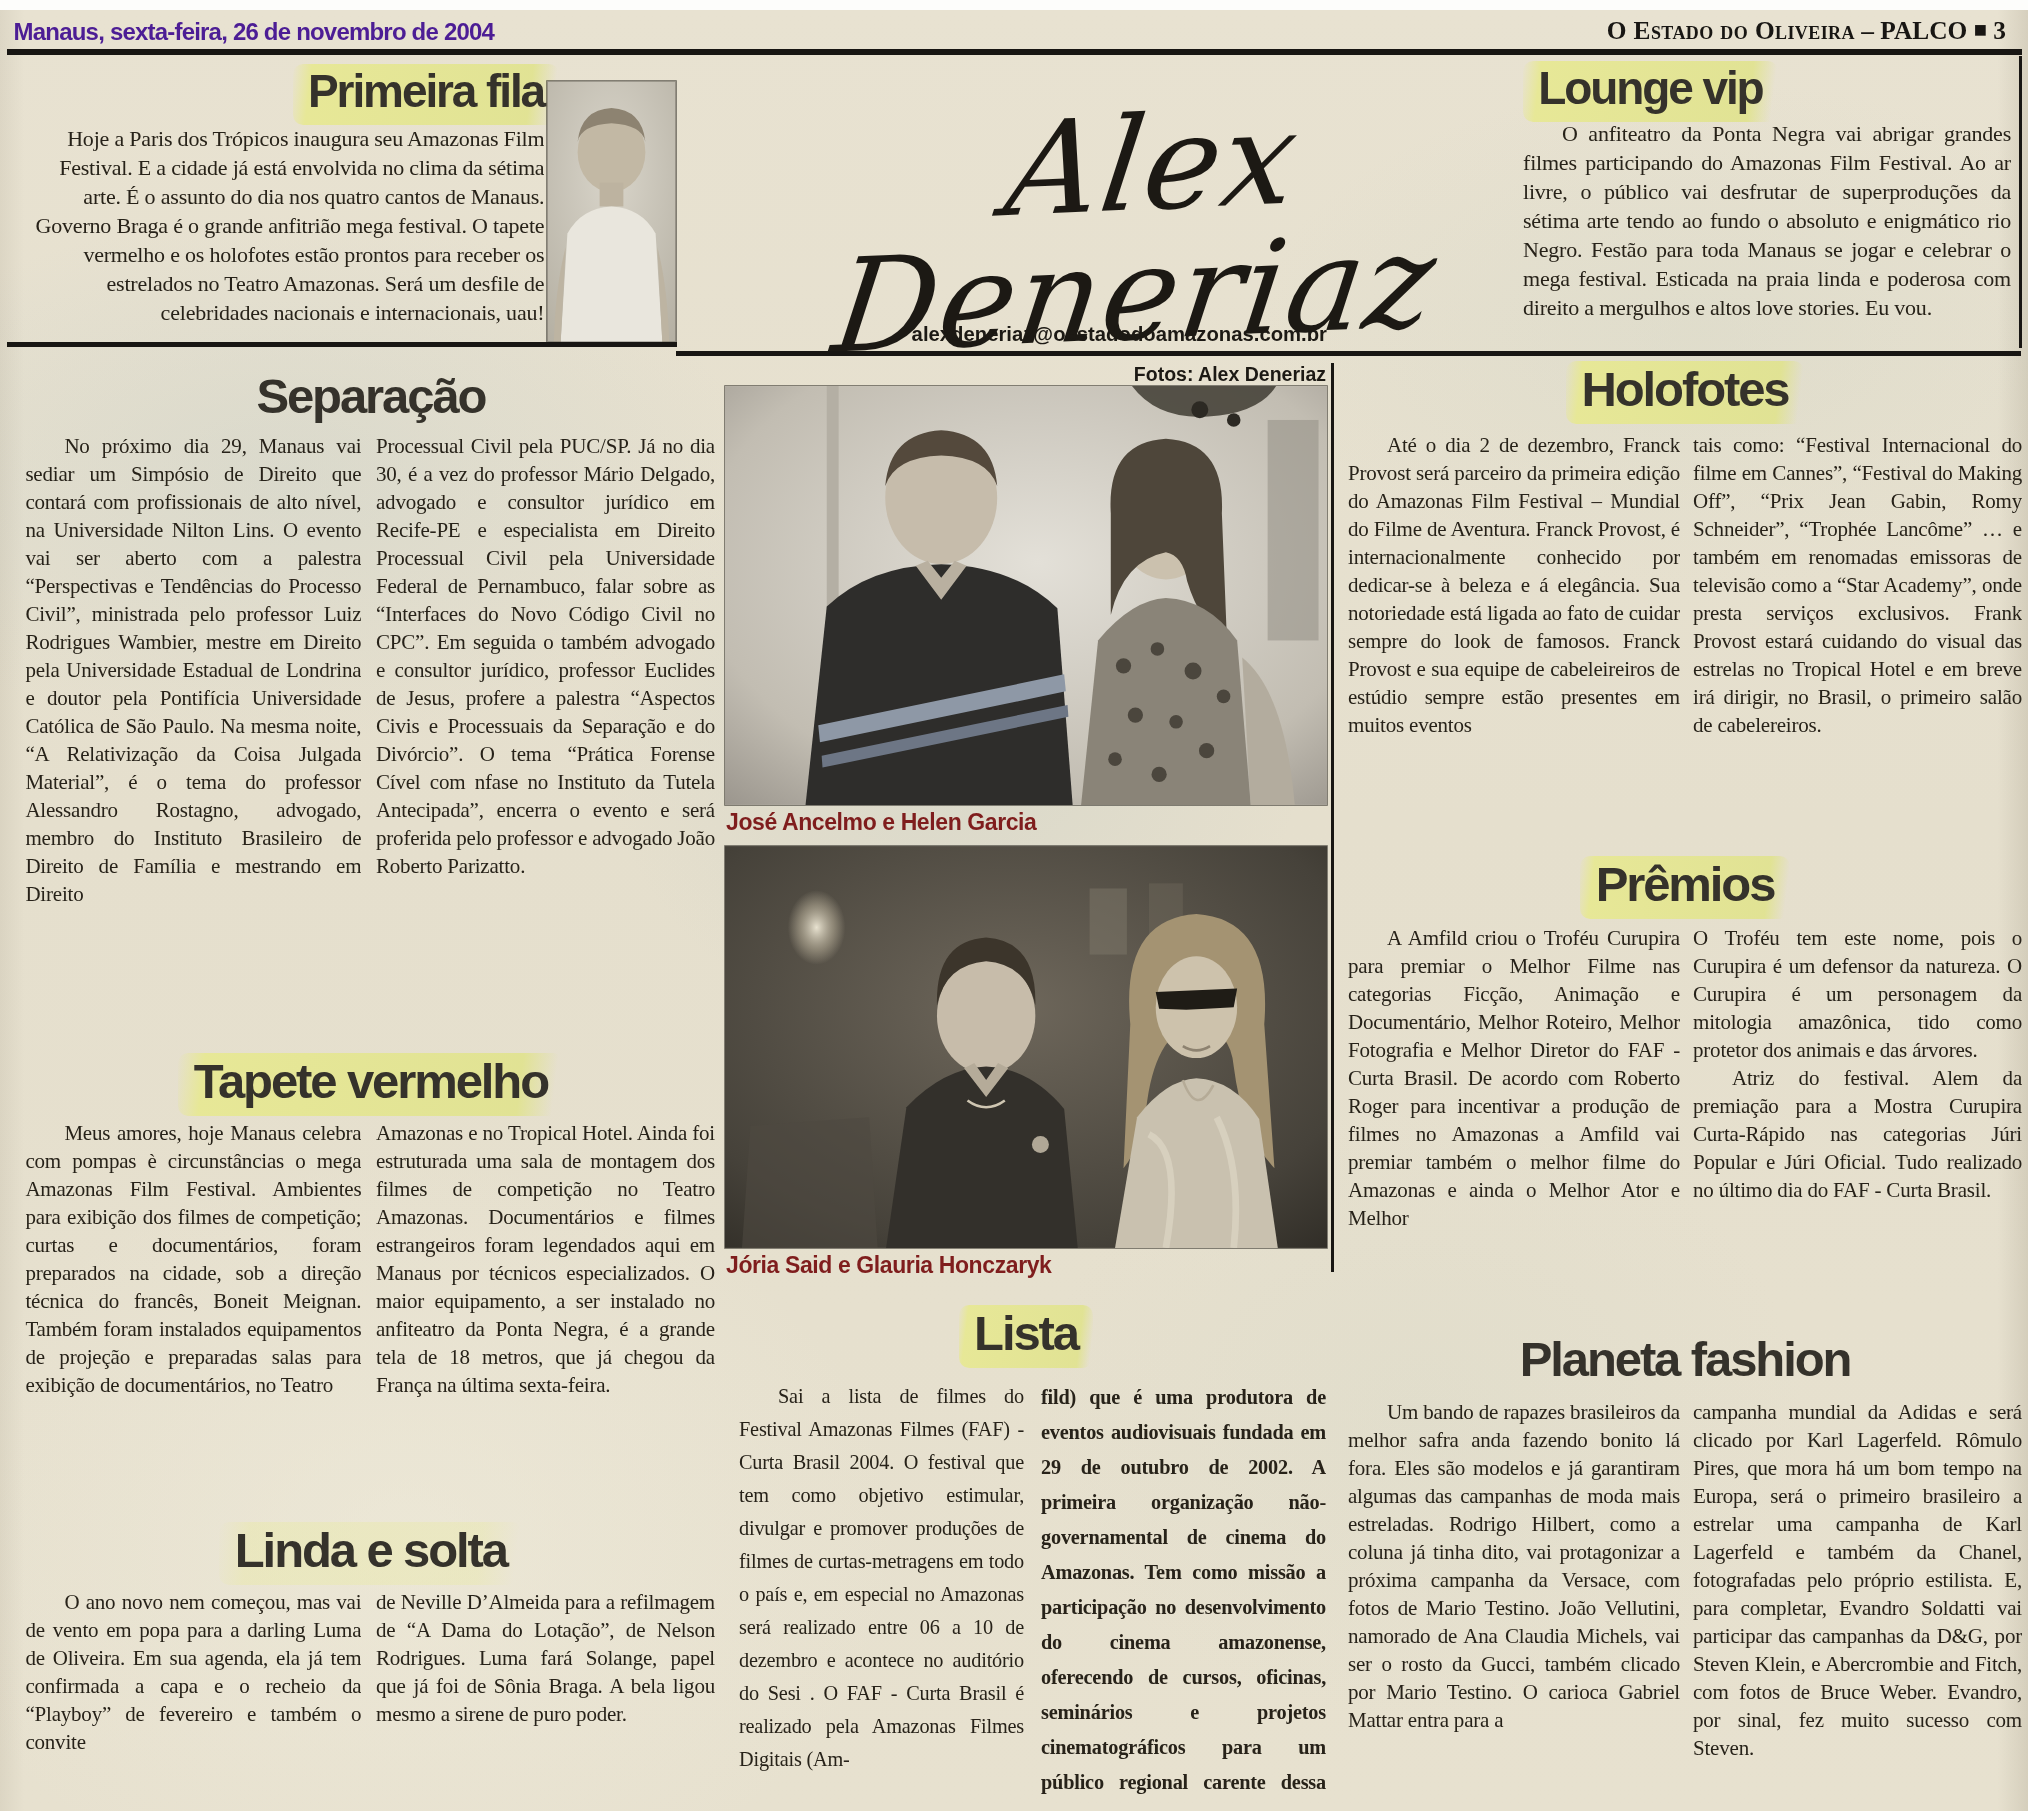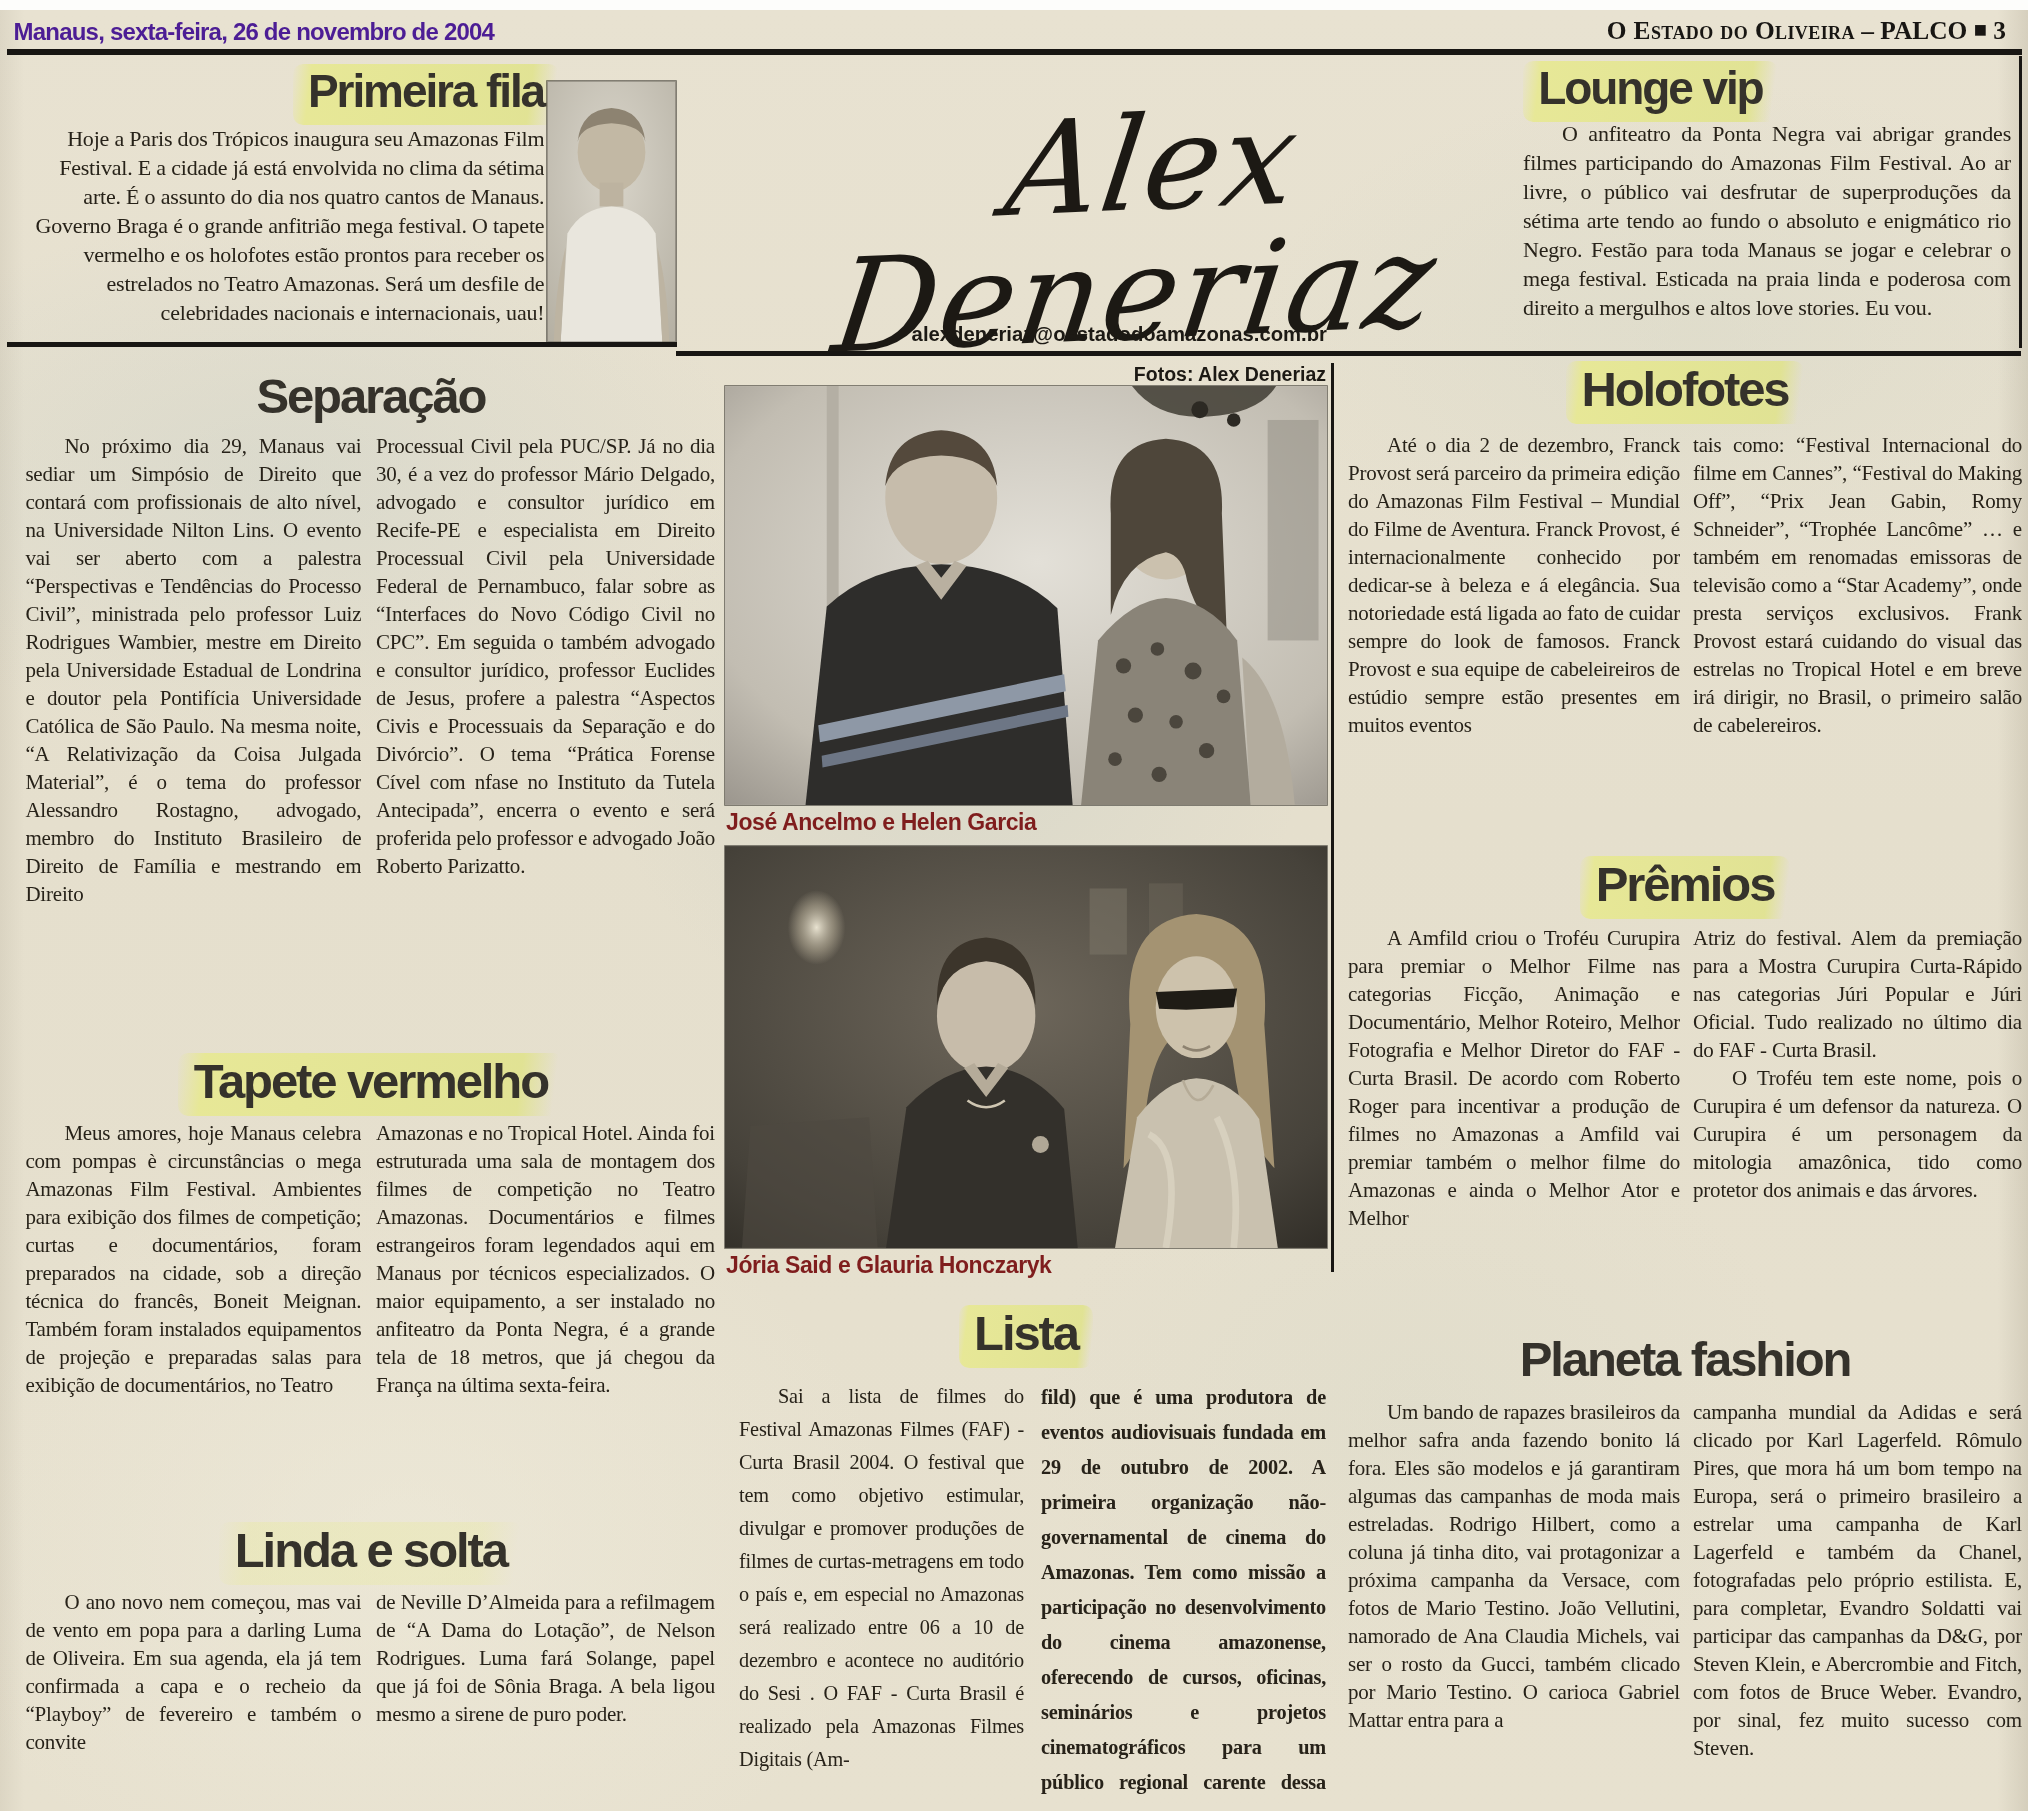--- a/index.html
+++ b/index.html
@@ -241,22 +241,22 @@
     <p>tais como: “Festival Internacional do filme em Cannes”, “Festival do Making Off”, “Prix Jean Gabin, Romy Schneider”, “Trophée Lancôme” … e também em renomadas emissoras de televisão como a “Star Academy”, onde presta serviços exclusivos. Frank Provost estará cuidando do visual das estrelas no Tropical Hotel e em breve irá dirigir, no Brasil, o primeiro salão de cabelereiros.</p>
   </div>
 
   <div class="headline h-center" style="left:1348px;top:856px;width:674px;font-size:49px;">
     <span class="hl">Prêmios</span>
   </div>
   <div class="col" style="left:1348px;top:924px;width:332px;height:395px;">
     <p class="indent">A Amfild criou o Troféu Curupira para premiar o Melhor Filme nas categorias Ficção, Animação e Documentário, Melhor Roteiro, Melhor Fotografia e Melhor Diretor do FAF - Curta Brasil. De acordo com Roberto Roger para incentivar a produção de filmes no Amazonas a Amfild vai premiar também o melhor filme do Amazonas e ainda o Melhor Ator e Melhor</p>
   </div>
   <div class="col" style="left:1693px;top:924px;width:329px;height:395px;">
+    <p>O Troféu tem este nome, pois o Curupira é um defensor da natureza. O Curupira é um personagem da mitologia amazônica, tido como protetor dos animais e das árvores.</p>
     <p>Atriz do festival. Alem da premiação para a Mostra Curupira Curta-Rápido nas categorias Júri Popular e Júri Oficial. Tudo realizado no último dia do FAF - Curta Brasil.</p>
-    <p>O Troféu tem este nome, pois o Curupira é um defensor da natureza. O Curupira é um personagem da mitologia amazônica, tido como protetor dos animais e das árvores.</p>
   </div>
 
   <div class="headline h-center" style="left:1348px;top:1331px;width:674px;font-size:49px;">
     <span class="hl-none">Planeta fashion</span>
   </div>
   <div class="col" style="left:1348px;top:1398px;width:332px;height:409px;">
     <p class="indent">Um bando de rapazes brasileiros da melhor safra anda fazendo bonito lá fora. Eles são modelos e já garantiram algumas das campanhas de moda mais estreladas. Rodrigo Hilbert, como a coluna já tinha dito, vai protagonizar a próxima campanha da Versace, com fotos de Mario Testino. João Vellutini, namorado de Ana Claudia Michels, vai ser o rosto da Gucci, também clicado por Mario Testino. O carioca Gabriel Mattar entra para a</p>
   </div>
   <div class="col" style="left:1693px;top:1398px;width:329px;height:409px;">
     <p>campanha mundial da Adidas e será clicado por Karl Lagerfeld. Rômulo Pires, que mora há um bom tempo na Europa, será o primeiro brasileiro a estrelar uma campanha de Karl Lagerfeld e também da Chanel, fotografadas pelo próprio estilista. E, para completar, Evandro Soldatti vai participar das campanhas da D&amp;G, por Steven Klein, e Abercrombie and Fitch, com fotos de Bruce Weber. Evandro, por sinal, fez muito sucesso com Steven.</p>

